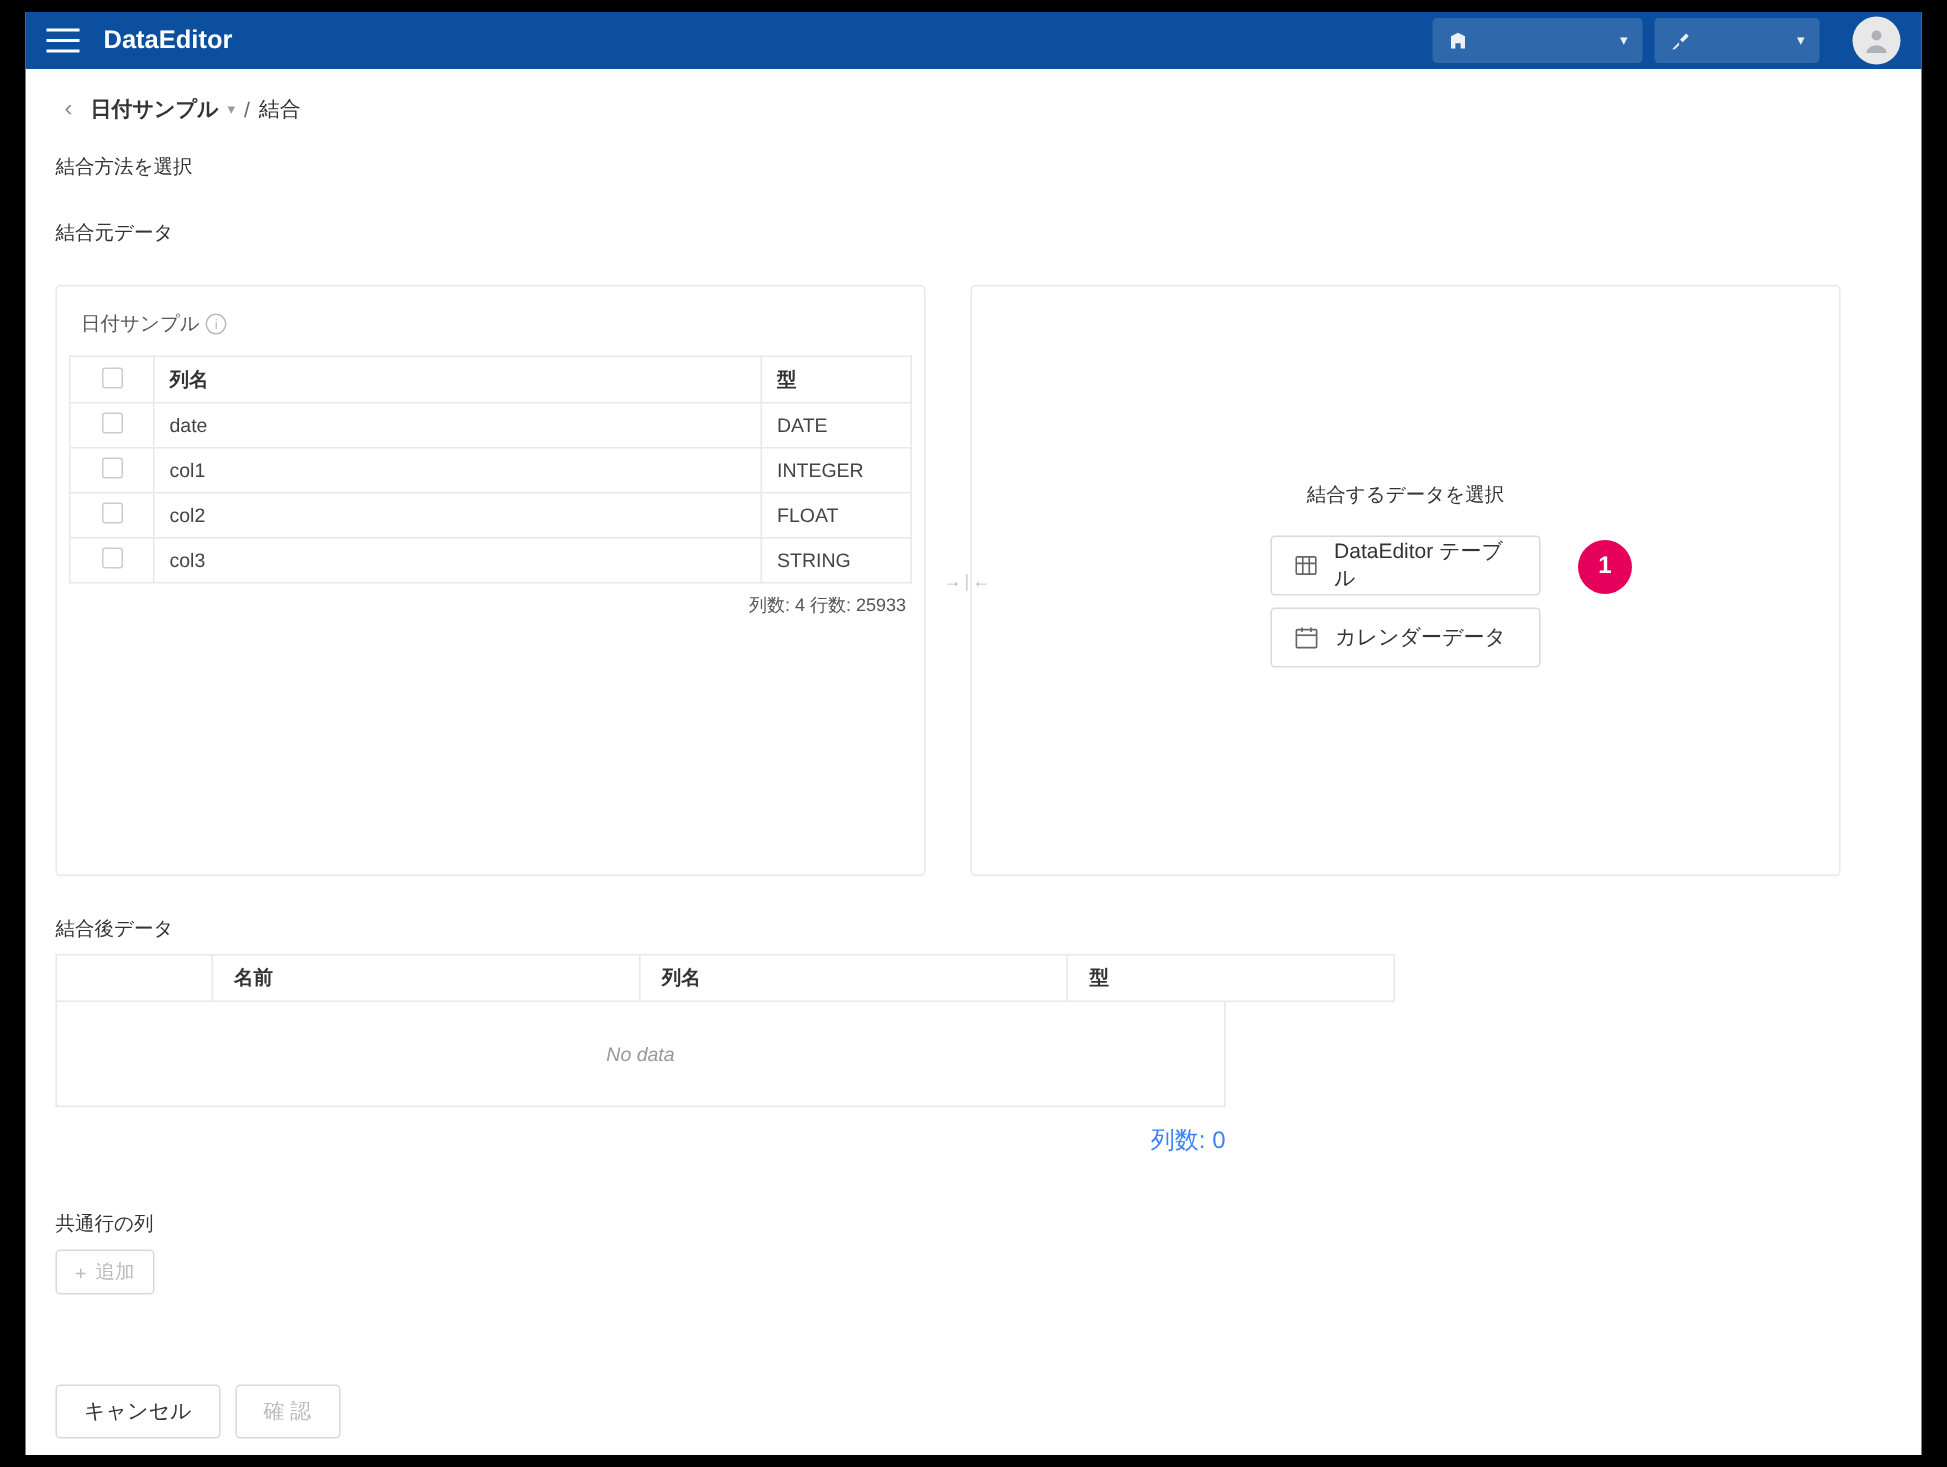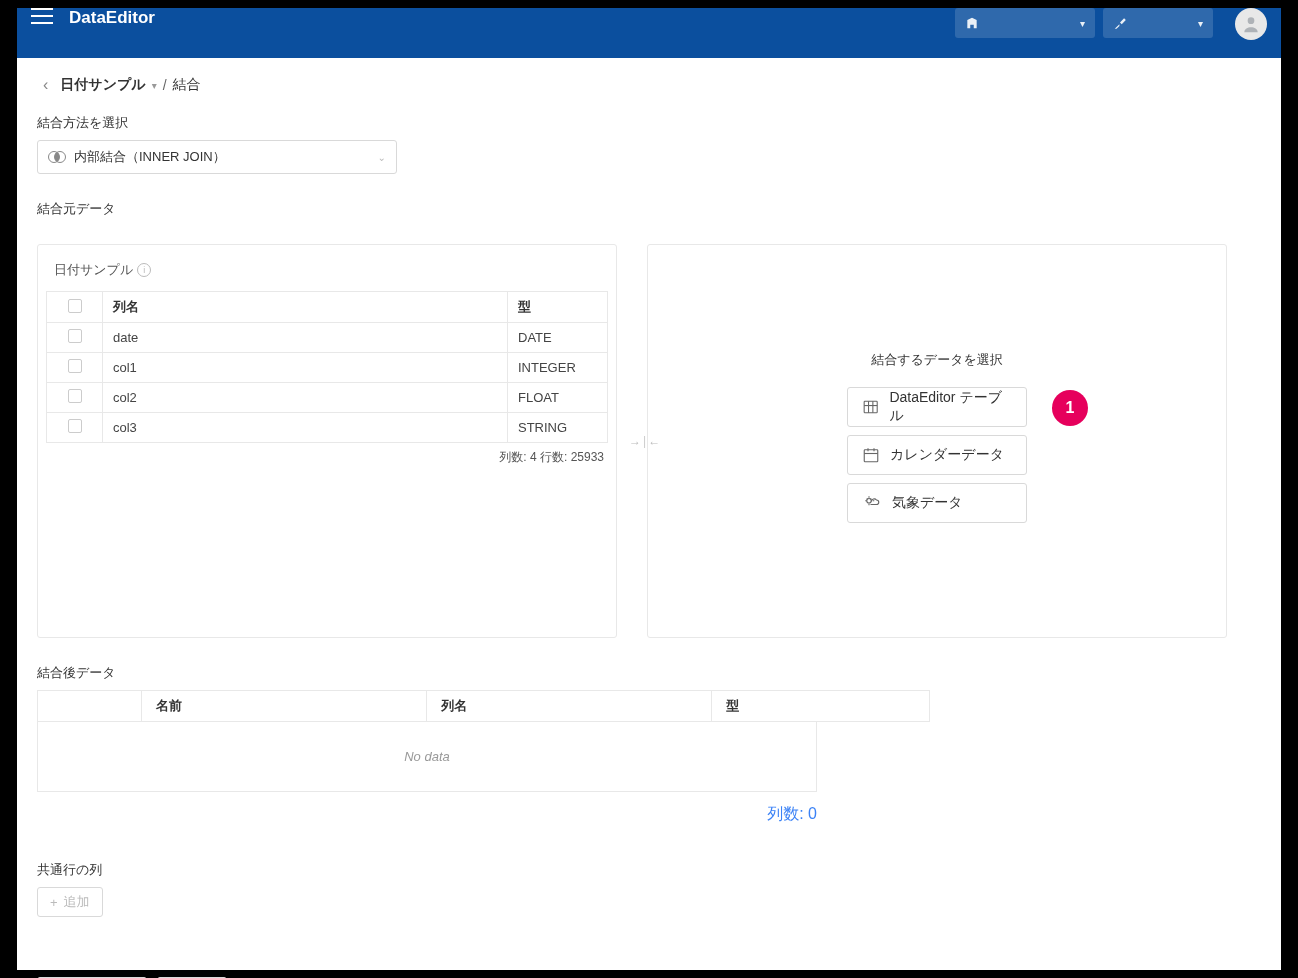--- a/index.html
+++ b/index.html
@@ -1,18 +1,18 @@
 <!DOCTYPE html>
 <html><head>
 <meta charset="utf-8">
 <style>
 * { box-sizing: border-box; margin: 0; padding: 0; }
 body { font-family: "Hiragino Sans", "Meiryo", sans-serif; background: #000; width: 1298px; height: 978px; overflow: hidden; }
 .frame { position: absolute; left: 17px; top: 8px; width: 1264px; height: 962px; background: #fff; }
-.header { height: 50px; background: #0b4f9e; display: flex; align-items: flex-start; padding: 0 14px; color: #fff; }
+.header { height: 38px; background: #0b4f9e; display: flex; align-items: center; padding: 0 14px; color: #fff; }
 .hamburger { width: 22px; height: 16px; display: flex; flex-direction: column; justify-content: space-between; cursor: pointer; margin-right: 16px; }
 .hamburger span { height: 2px; background: #fff; }
 .app-title { font-size: 17px; font-weight: 600; }
 .header-spacer { flex: 1; }
 .header-sel { width: 140px; height: 30px; background: rgba(255,255,255,0.15); border-radius: 3px; margin-right: 8px; display: flex; align-items: center; padding: 0 10px; cursor: pointer; position: relative; }
 .header-sel .caret { position: absolute; right: 10px; font-size: 10px; opacity: .9; }
 .header-sel svg { fill: #fff; opacity: .9; }
 .avatar { width: 32px; height: 32px; border-radius: 50%; background: #e8e8e8; display: flex; align-items: center; justify-content: center; margin-left: 14px; cursor: pointer; }
 .avatar svg { fill: #aeb2b7; }
 .content { padding: 18px 0 0 10px; }
@@ -93,31 +93,20 @@
     <div class="breadcrumb">
       <span class="back">‹</span>
       <span class="bold">日付サンプル</span>
       <span class="dd">▾</span>
       <span class="sep">/</span>
       <span>結合</span>
     </div>
 
     <div class="pad">
       <div class="section-label">結合方法を選択</div>
-      <div class="join-select">
-        <span class="icon">
-          <svg width="18" height="14" viewBox="0 0 18 14">
-              <circle cx="6" cy="7" r="5.5" fill="none" stroke="#888"></circle>
-              <circle cx="12" cy="7" r="5.5" fill="none" stroke="#888"></circle>
-              <ellipse cx="9" cy="7" rx="2.2" ry="4.4" fill="#888"></ellipse>
-            </svg>
-        </span>
-        <span>内部結合（INNER JOIN）</span>
-        <span class="caret">⌄</span>
-      </div>
     </div>
 
     <div class="pad" style="margin-top:26px">
       <div class="section-label">結合元データ</div>
     </div>
 
     <div class="source-row">
       <div class="panel left">
         <div class="panel-title">
           <span>日付サンプル</span>
@@ -174,28 +163,20 @@
           </div>
           <div class="opt-btn">
             <svg width="18" height="18" viewBox="0 0 24 24" stroke-width="1.5">
                 <rect x="3" y="5" width="18" height="16" rx="1"></rect>
                 <line x1="3" y1="10" x2="21" y2="10"></line>
                 <line x1="8" y1="3" x2="8" y2="7"></line>
                 <line x1="16" y1="3" x2="16" y2="7"></line>
               </svg>
             <span>カレンダーデータ</span>
           </div>
-          <div class="opt-btn">
-            <svg width="20" height="18" viewBox="0 0 24 24" stroke-width="1.5">
-                <circle cx="8" cy="9" r="3"></circle>
-                <path d="M8 3v2M8 13v2M3 9h2M13 9h2M5 6l1 1M11 6l-1 1"></path>
-                <path d="M10 14h8a3 3 0 0 0 0-6 4 4 0 0 0-7 2"></path>
-              </svg>
-            <span>気象データ</span>
-          </div>
         </div>
       </div>
     </div>
 
     <div class="section2">
       <div class="section-label">結合後データ</div>
       <table class="result">
         <thead>
             <tr>
           <th class="first"></th>

